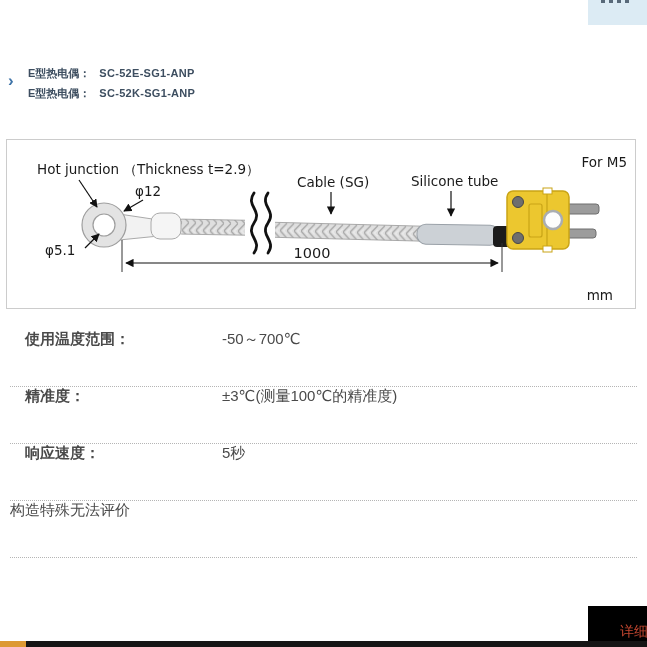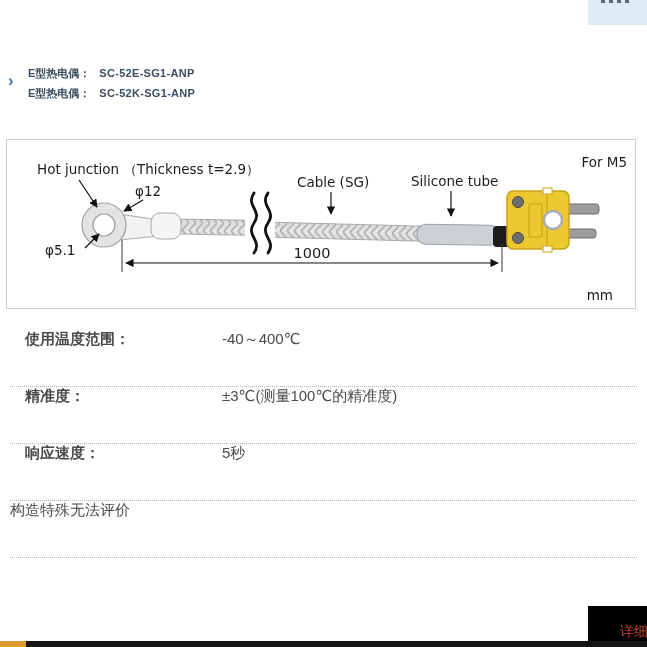--- a/index.html
+++ b/index.html
@@ -157,21 +157,21 @@
       <text x="620" y="27" text-anchor="end">For M5</text>
       <text x="305" y="118" text-anchor="middle" font-size="14.5">1000</text>
       <text x="606" y="160" text-anchor="end">mm</text>
     </g>
   </svg>
 </div>
 
 <div class="spec-table">
   <div class="spec-row">
     <span class="spec-label">使用温度范围：</span>
-    <span class="spec-value">-40～400℃</span>
+    <span class="spec-value">-50～700℃</span>
   </div>
   <div class="spec-row">
     <span class="spec-label">精准度：</span>
     <span class="spec-value">±3℃(测量100℃的精准度)</span>
   </div>
   <div class="spec-row">
     <span class="spec-label">响应速度：</span>
     <span class="spec-value">5秒</span>
   </div>
   <div class="spec-row">

